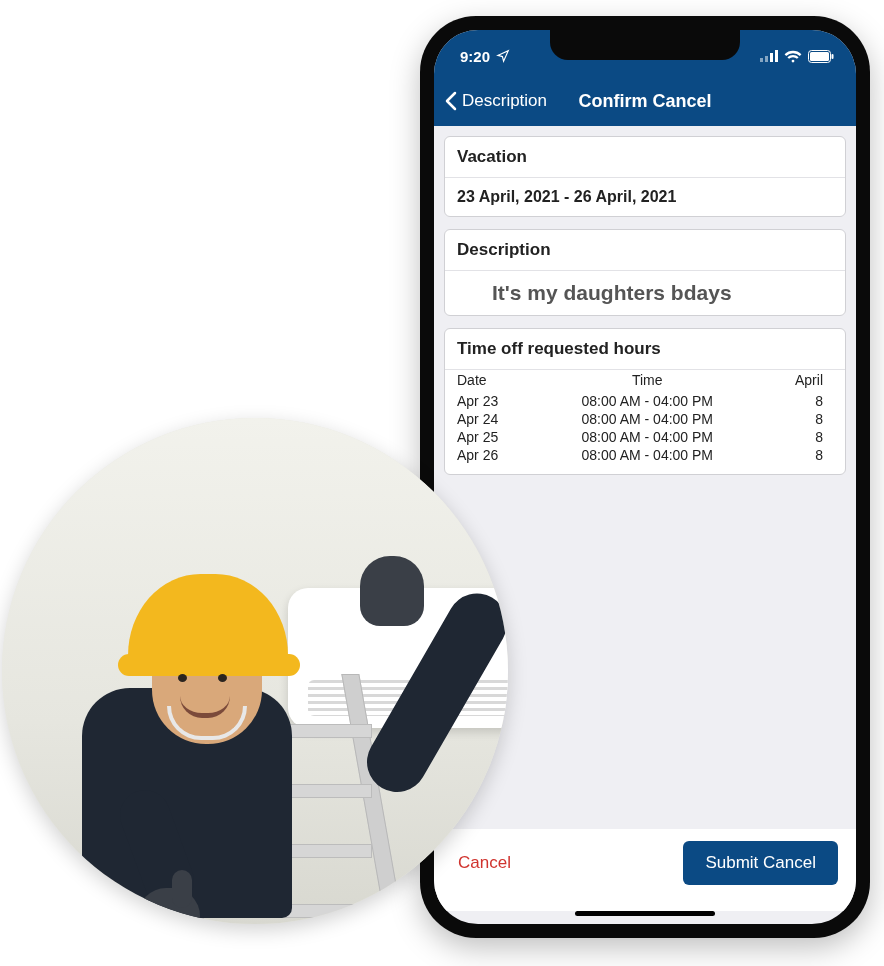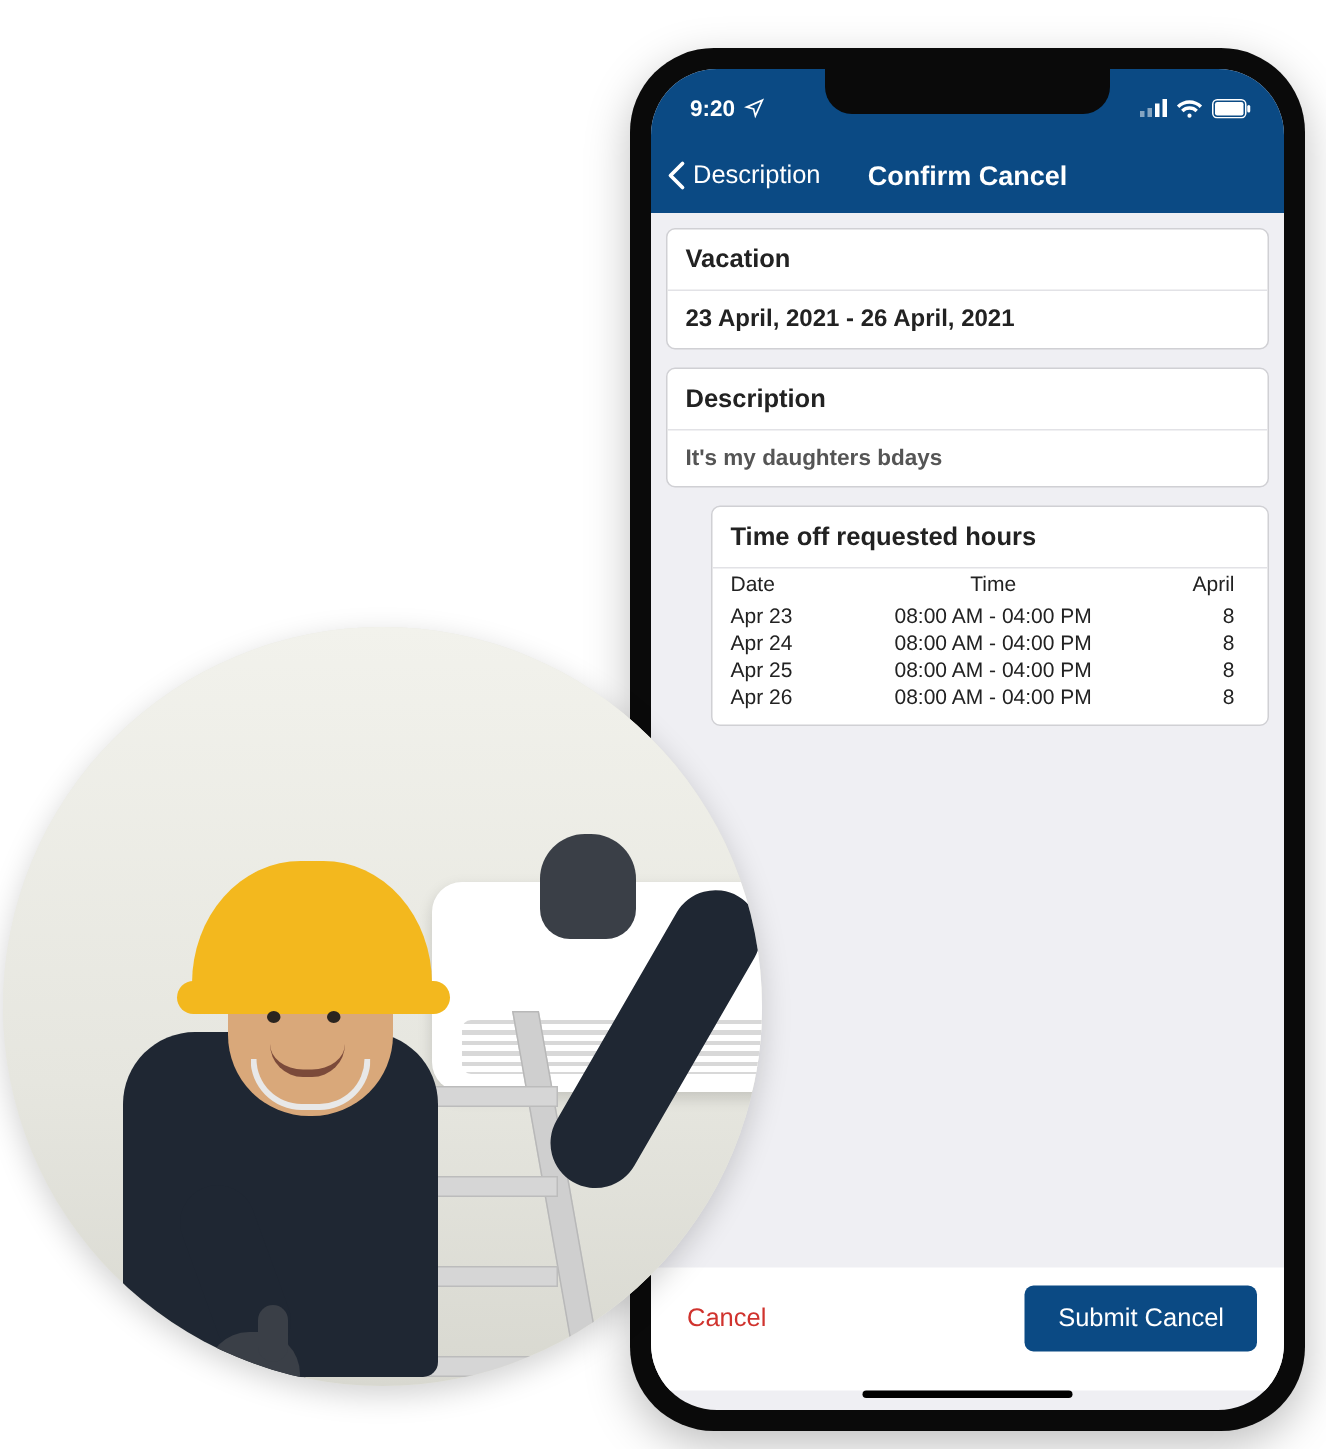--- a/index.html
+++ b/index.html
@@ -8,21 +8,21 @@
     height: 966px;
     font-family: -apple-system, "Helvetica Neue", Arial, sans-serif;
     background: #fff;
     position: relative;
     overflow: hidden;
   }
 
   
   .phone {
     position: absolute;
-    top: 32px;
+    top: 16px;
     left: 420px;
     width: 450px;
     height: 922px;
     border-radius: 56px;
     background: #0a0a0a;
     box-shadow: 0 10px 30px rgba(0,0,0,.25);
     padding: 14px;
     z-index: 1;
   }
   .screen {
@@ -114,21 +114,21 @@
     font-weight: 700;
     color: #222;
     border-bottom: 1px solid #e2e2e6;
   }
   .card-body {
     padding: 10px 12px;
     font-size: 16px;
     color: #222;
     font-weight: bold;
   }
-  .card-body.muted { color: #555; font-size: 15px; }
+  .card-body.muted { color: #555; font-size: 21px; margin-left: 35px; }
 
   .hours-total {
     font-size: 21px;
     padding: 8px 12px 4px 12px;
   }
   .hours-table {
     width: 100%;
     border-collapse: collapse;
     font-size: 14px;
   }
@@ -136,21 +136,21 @@
     text-align: left;
     padding: 2px 12px;
     font-weight: 400;
     color: #222;
   }
   .hours-table th { color:#222; font-weight:400; padding-bottom:4px;}
   .hours-table th:nth-child(2), .hours-table td:nth-child(2){ text-align:center;}
   .hours-table th:nth-child(3), .hours-table td:nth-child(3){ text-align:right; padding-right:22px;}
   .hours-table tbody tr td { padding-top:1px; padding-bottom:1px;}
   .hours-card .card-header { font-weight:700;}
-  .hours-card { padding-bottom: 10px; margin-left: 30px; }
+  .hours-card { padding-bottom: 10px; }
 
   
   .footer {
     display: flex;
     align-items: center;
     justify-content: space-between;
     padding: 12px 18px 26px 24px;
     background: #fff;
   }
   .btn-cancel {

